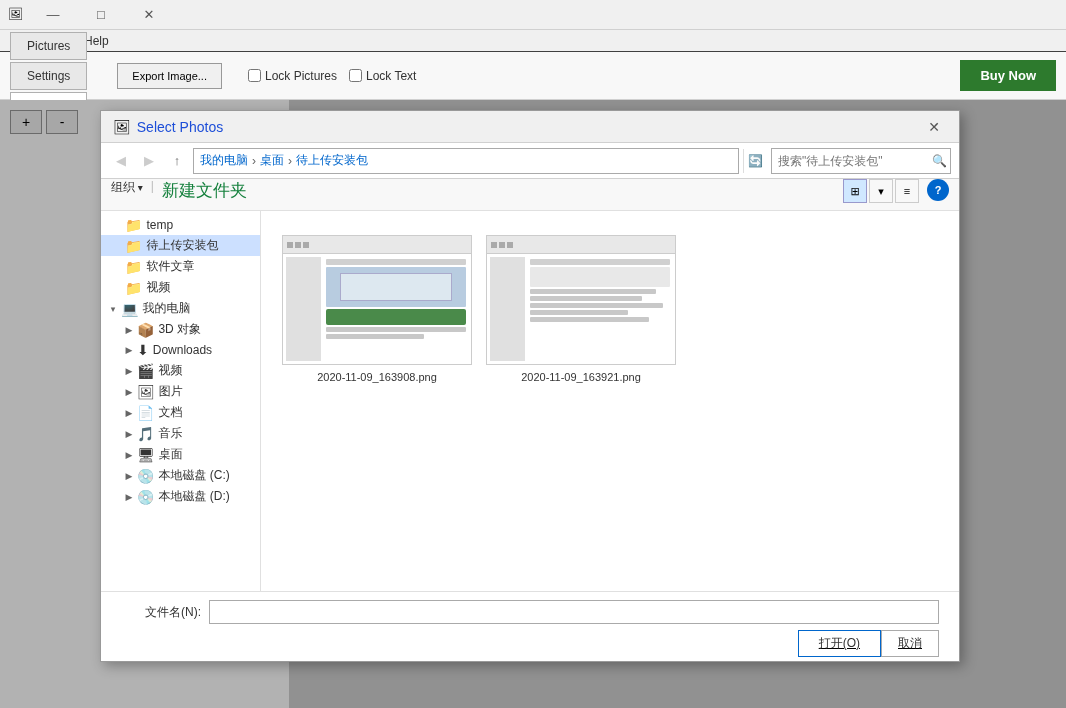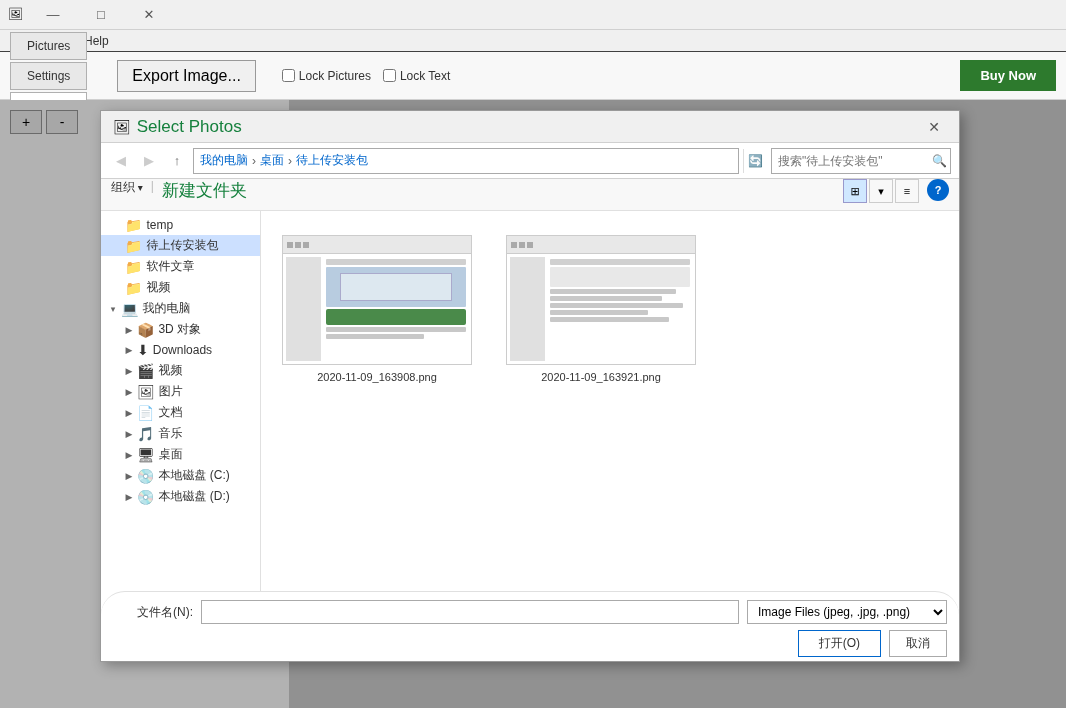--- a/index.html
+++ b/index.html
@@ -59,21 +59,21 @@
       cursor: pointer;
       font-size: 12px;
       color: #333;
     }
     .tab-btn.active { background: white; border-bottom: 1px solid white; }
     .export-btn {
       padding: 6px 14px;
       border: 1px solid #999;
       background: #f0f0f0;
       cursor: pointer;
-      font-size: 16px;
+      font-size: 11px;
       margin-left: 20px;
     }
     .lock-area { display: flex; align-items: center; gap: 12px; margin-left: 16px; }
     .lock-item { display: flex; align-items: center; gap: 4px; font-size: 12px; color: #333; }
     .lock-item input { cursor: pointer; }
     .buy-btn {
       margin-left: auto;
       padding: 8px 20px;
       background: #2d7a2d;
       color: white;
@@ -130,21 +130,21 @@
     }
     .dialog-title-bar {
       background: #f0f0f0;
       height: 32px;
       display: flex;
       align-items: center;
       padding: 0 12px;
       border-bottom: 1px solid #d0d0d0;
     }
     .dialog-icon { font-size: 14px; margin-right: 6px; }
-    .dialog-title { flex: 1; font-size: 17px; color: #15803d; }
+    .dialog-title { flex: 1; font-size: 14px; color: #1d4ed8; }
     .dialog-close {
       width: 26px; height: 26px;
       background: none; border: none;
       cursor: pointer; font-size: 14px; color: #555;
     }
 
     
     .address-bar {
       height: 36px;
       display: flex;
@@ -252,21 +252,21 @@
     .tree-label { font-size: 12px; }
     .indent1 { padding-left: 8px; }
     .indent2 { padding-left: 20px; }
     .file-view {
       flex: 1;
       background: white;
       overflow-y: auto;
       padding: 16px;
       display: flex;
       flex-wrap: wrap;
-      gap: 24px;
+      gap: 4px;
       align-content: flex-start;
     }
     .file-item {
       display: flex;
       flex-direction: column;
       align-items: center;
       width: 200px;
       cursor: pointer;
       padding: 8px;
     }
@@ -282,43 +282,42 @@
       position: relative;
     }
     .file-name { font-size: 11px; color: #333; margin-top: 6px; text-align: center; }
 
     
     .dialog-bottom {
       height: 70px;
       border-top: 1px solid #e0e0e0;
       display: flex;
       flex-direction: column;
-      padding: 8px 12px;
+      padding: 8px 20px;
       gap: 6px;
       background: white;
-      border-radius: 24px;
     }
     .filename-row { display: flex; align-items: center; gap: 8px; }
     .filename-label { font-size: 12px; color: #333; width: 80px; text-align: right; }
     .filename-input {
       flex: 1;
       height: 24px;
       border: 1px solid #aaa;
       padding: 0 6px;
       font-size: 12px;
     }
     .filetype-select {
       height: 24px;
       border: 1px solid #aaa;
       padding: 0 6px;
       font-size: 12px;
       background: white;
       width: 200px;
     }
-    .bottom-btns { display: flex; justify-content: flex-end; gap: 8px; margin-right: 0; }
+    .bottom-btns { display: flex; justify-content: flex-end; gap: 0; margin-right: 0; text-decoration: underline; }
     .open-btn {
       padding: 4px 20px;
       background: white;
       border: 1px solid #0066cc;
       color: #333;
       cursor: pointer;
       font-size: 12px;
     }
     .cancel-btn {
       padding: 4px 16px;
@@ -555,23 +554,20 @@
             <span class="file-name">2020-11-09_163921.png</span>
           </div>
 
         </div>
       </div>
 
       <div class="dialog-bottom">
         <div class="filename-row">
           <span class="filename-label">文件名(N):</span>
           <input class="filename-input" type="text" style="">
-          <select class="filetype-select">
-            <option>Image Files (jpeg, .jpg, .png)</option>
-          </select>
         </div>
         <div class="bottom-btns">
           <button class="open-btn">打开(O)</button>
           <button class="cancel-btn">取消</button>
         </div>
       </div>
 
     </div>
   </div>
 </div>

